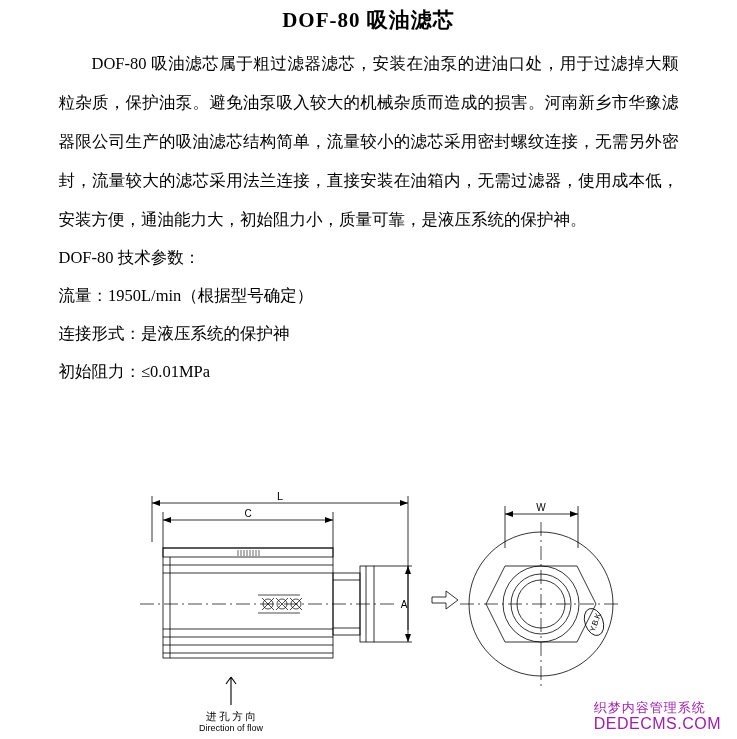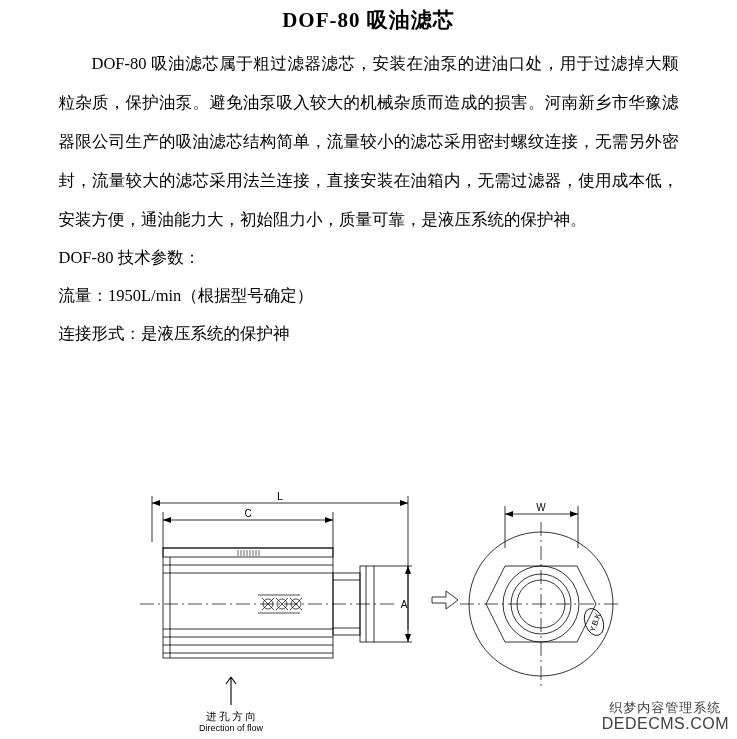--- a/index.html
+++ b/index.html
@@ -60,25 +60,25 @@
     left: 0;
     top: 470px;
     width: 737px;
     height: 269px;
   }
   .drawing svg {
     display: block;
   }
   .footer-logo {
     position: absolute;
-    right: 8px;
+    right: 16px;
     bottom: 6px;
-    text-align: center;
+    text-align: left;
     line-height: 1.1;
-    color: #404040;
+    color: #a21caf;
   }
   .footer-logo .cn {
     font-size: 13px;
     letter-spacing: 1px;
   }
   .footer-logo .en {
     font-size: 16px;
     letter-spacing: 0.5px;
     font-family: "Liberation Sans", sans-serif;
   }
@@ -91,20 +91,21 @@
   <h1 class="title">DOF-80  吸油滤芯</h1>
 
   <div class="body-text">
     <p>DOF-80 吸油滤芯属于粗过滤器滤芯，安装在油泵的进油口处，用于过滤掉大颗粒杂质，保护油泵。避免油泵吸入较大的机械杂质而造成的损害。河南新乡市华豫滤器限公司生产的吸油滤芯结构简单，流量较小的滤芯采用密封螺纹连接，无需另外密封，流量较大的滤芯采用法兰连接，直接安装在油箱内，无需过滤器，使用成本低，安装方便，通油能力大，初始阻力小，质量可靠，是液压系统的保护神。</p>
   </div>
 
   <div class="spec-list">
     <div class="spec-head">DOF-80 技术参数：</div>
     <div>流量：1950L/min（根据型号确定）</div>
     <div>连接形式：是液压系统的保护神</div>
+    <div>初始阻力：≤0.01MPa</div>
   </div>
 
   <div class="drawing">
     <svg width="737" height="269" viewBox="0 0 737 269" xmlns="http://www.w3.org/2000/svg">
       <g stroke="#000000" fill="none" stroke-width="0.8">
 
         <line x1="152" y1="26" x2="152" y2="72"></line>
         <line x1="408" y1="26" x2="408" y2="160"></line>
         <line x1="152" y1="33" x2="408" y2="33"></line>
         <path d="M152 33 l8 -3 v6 z" fill="#000" stroke="none"></path>

